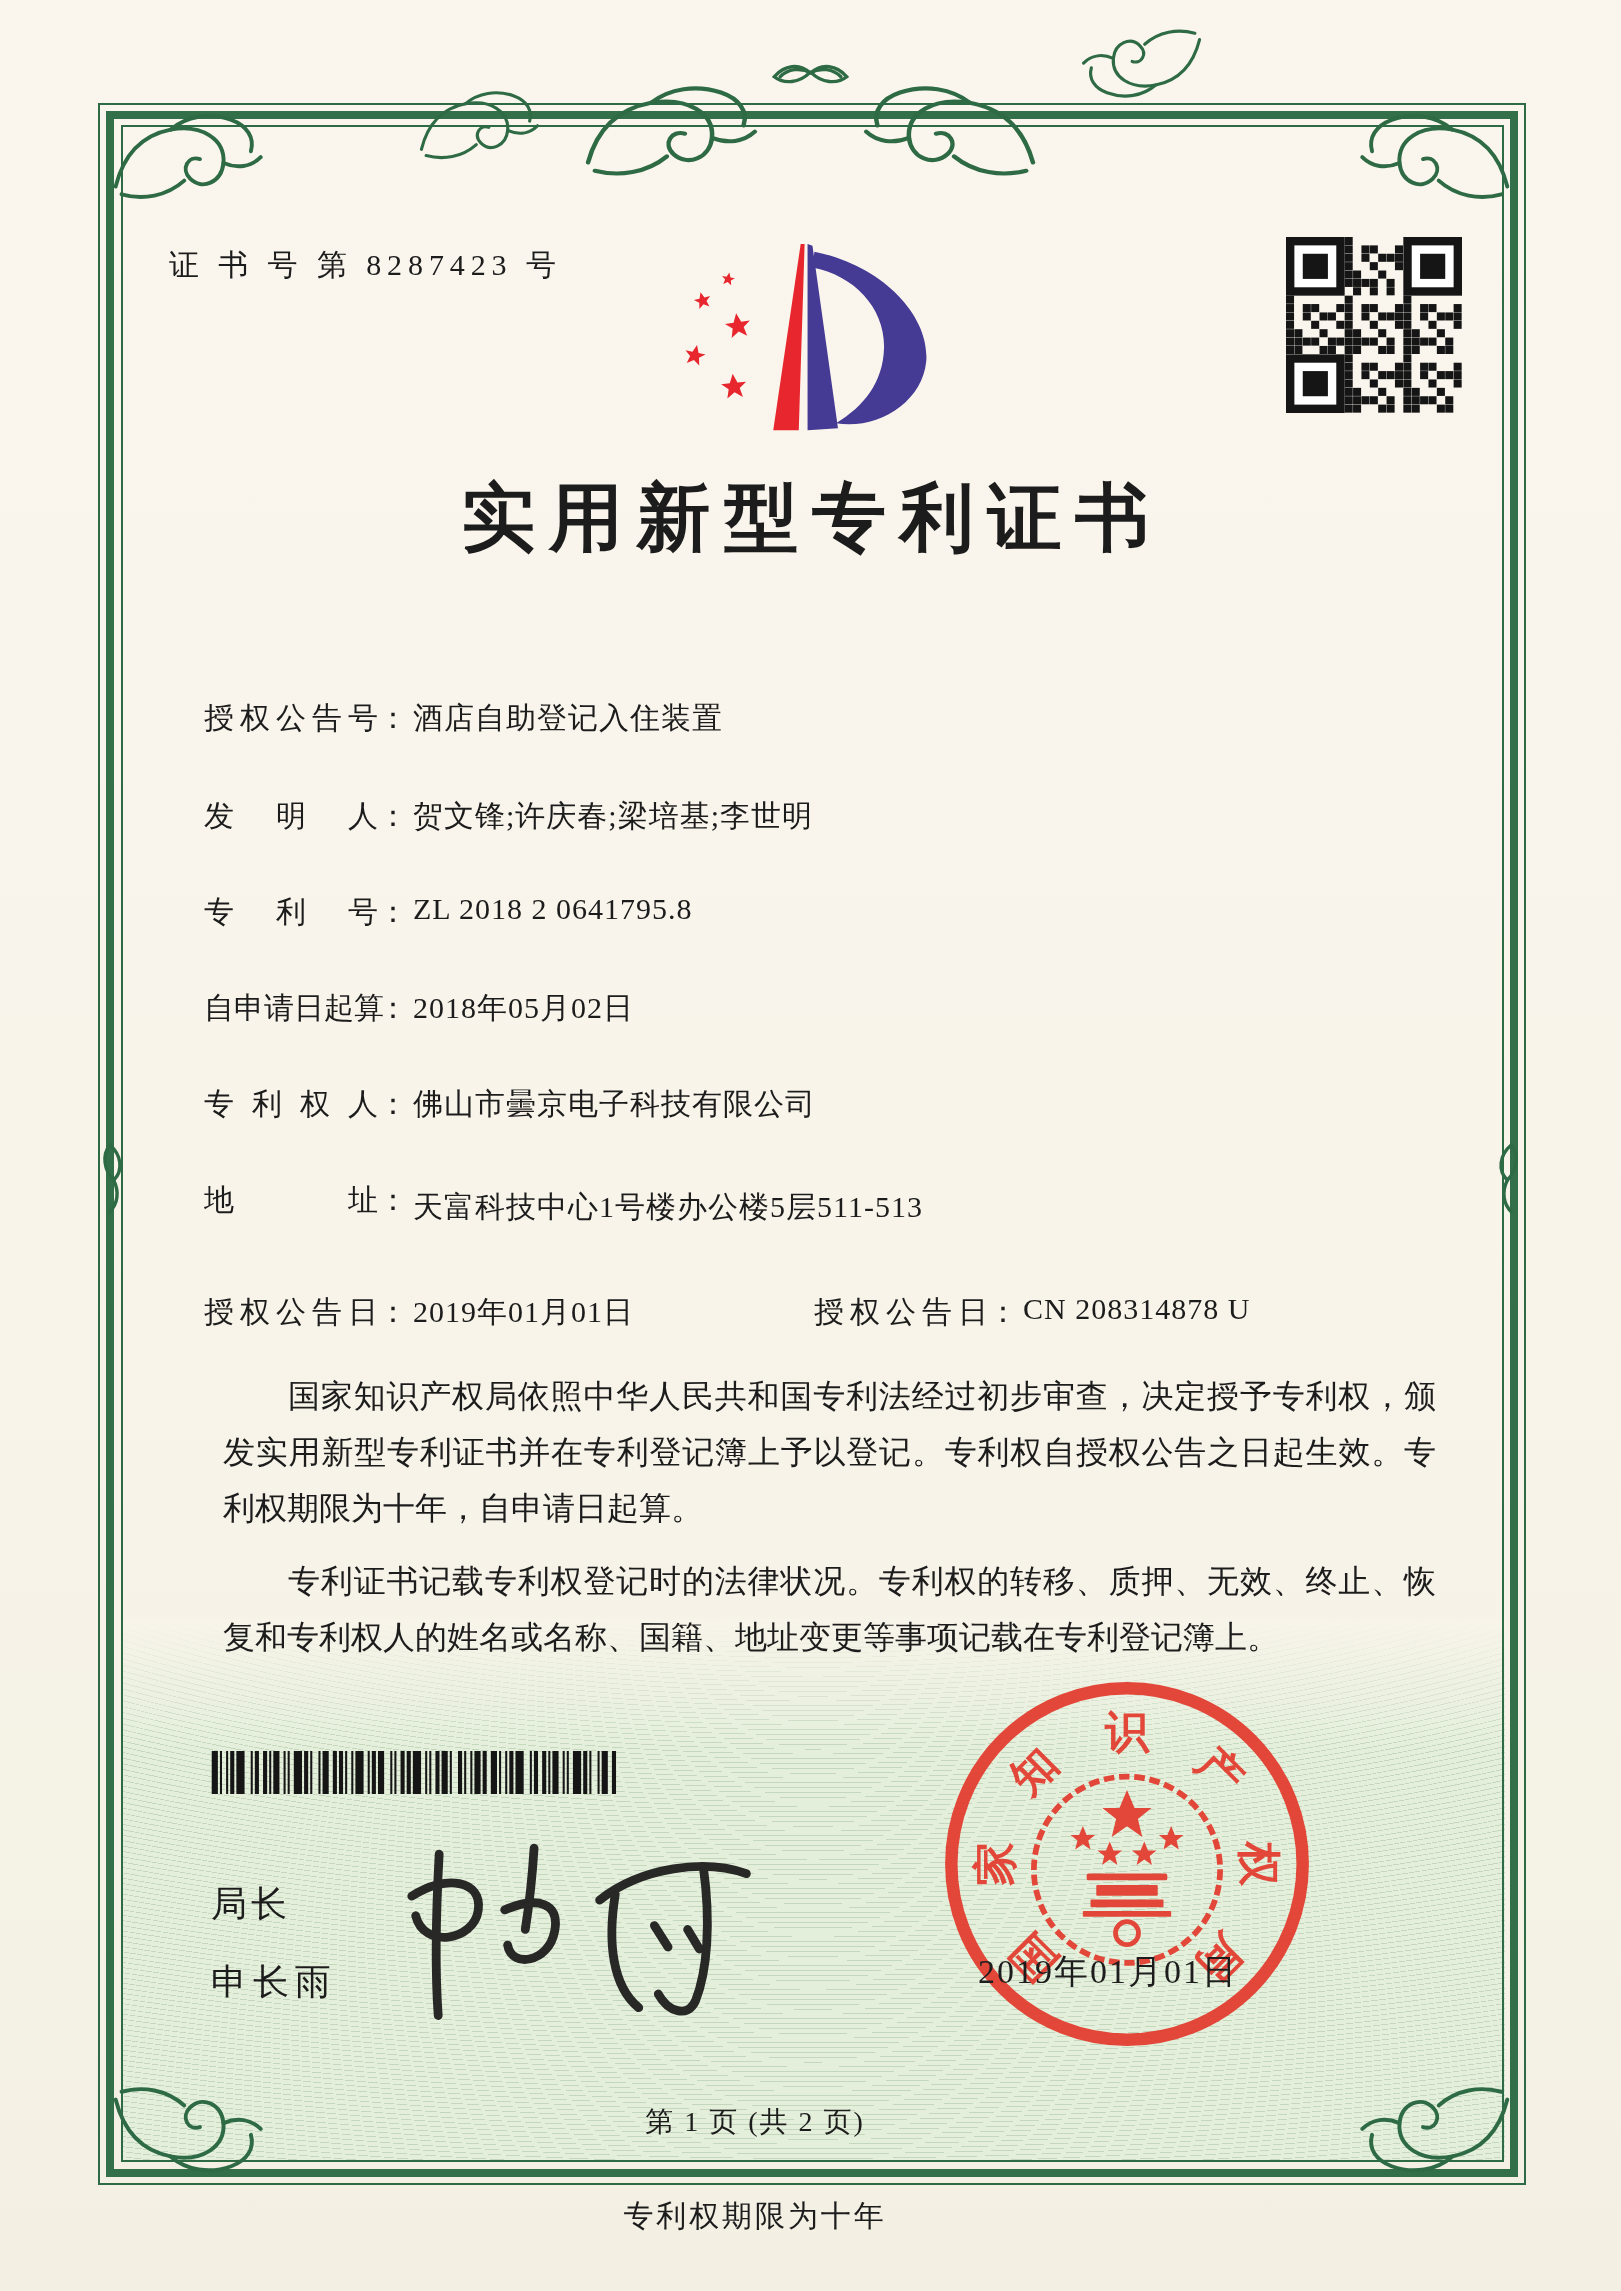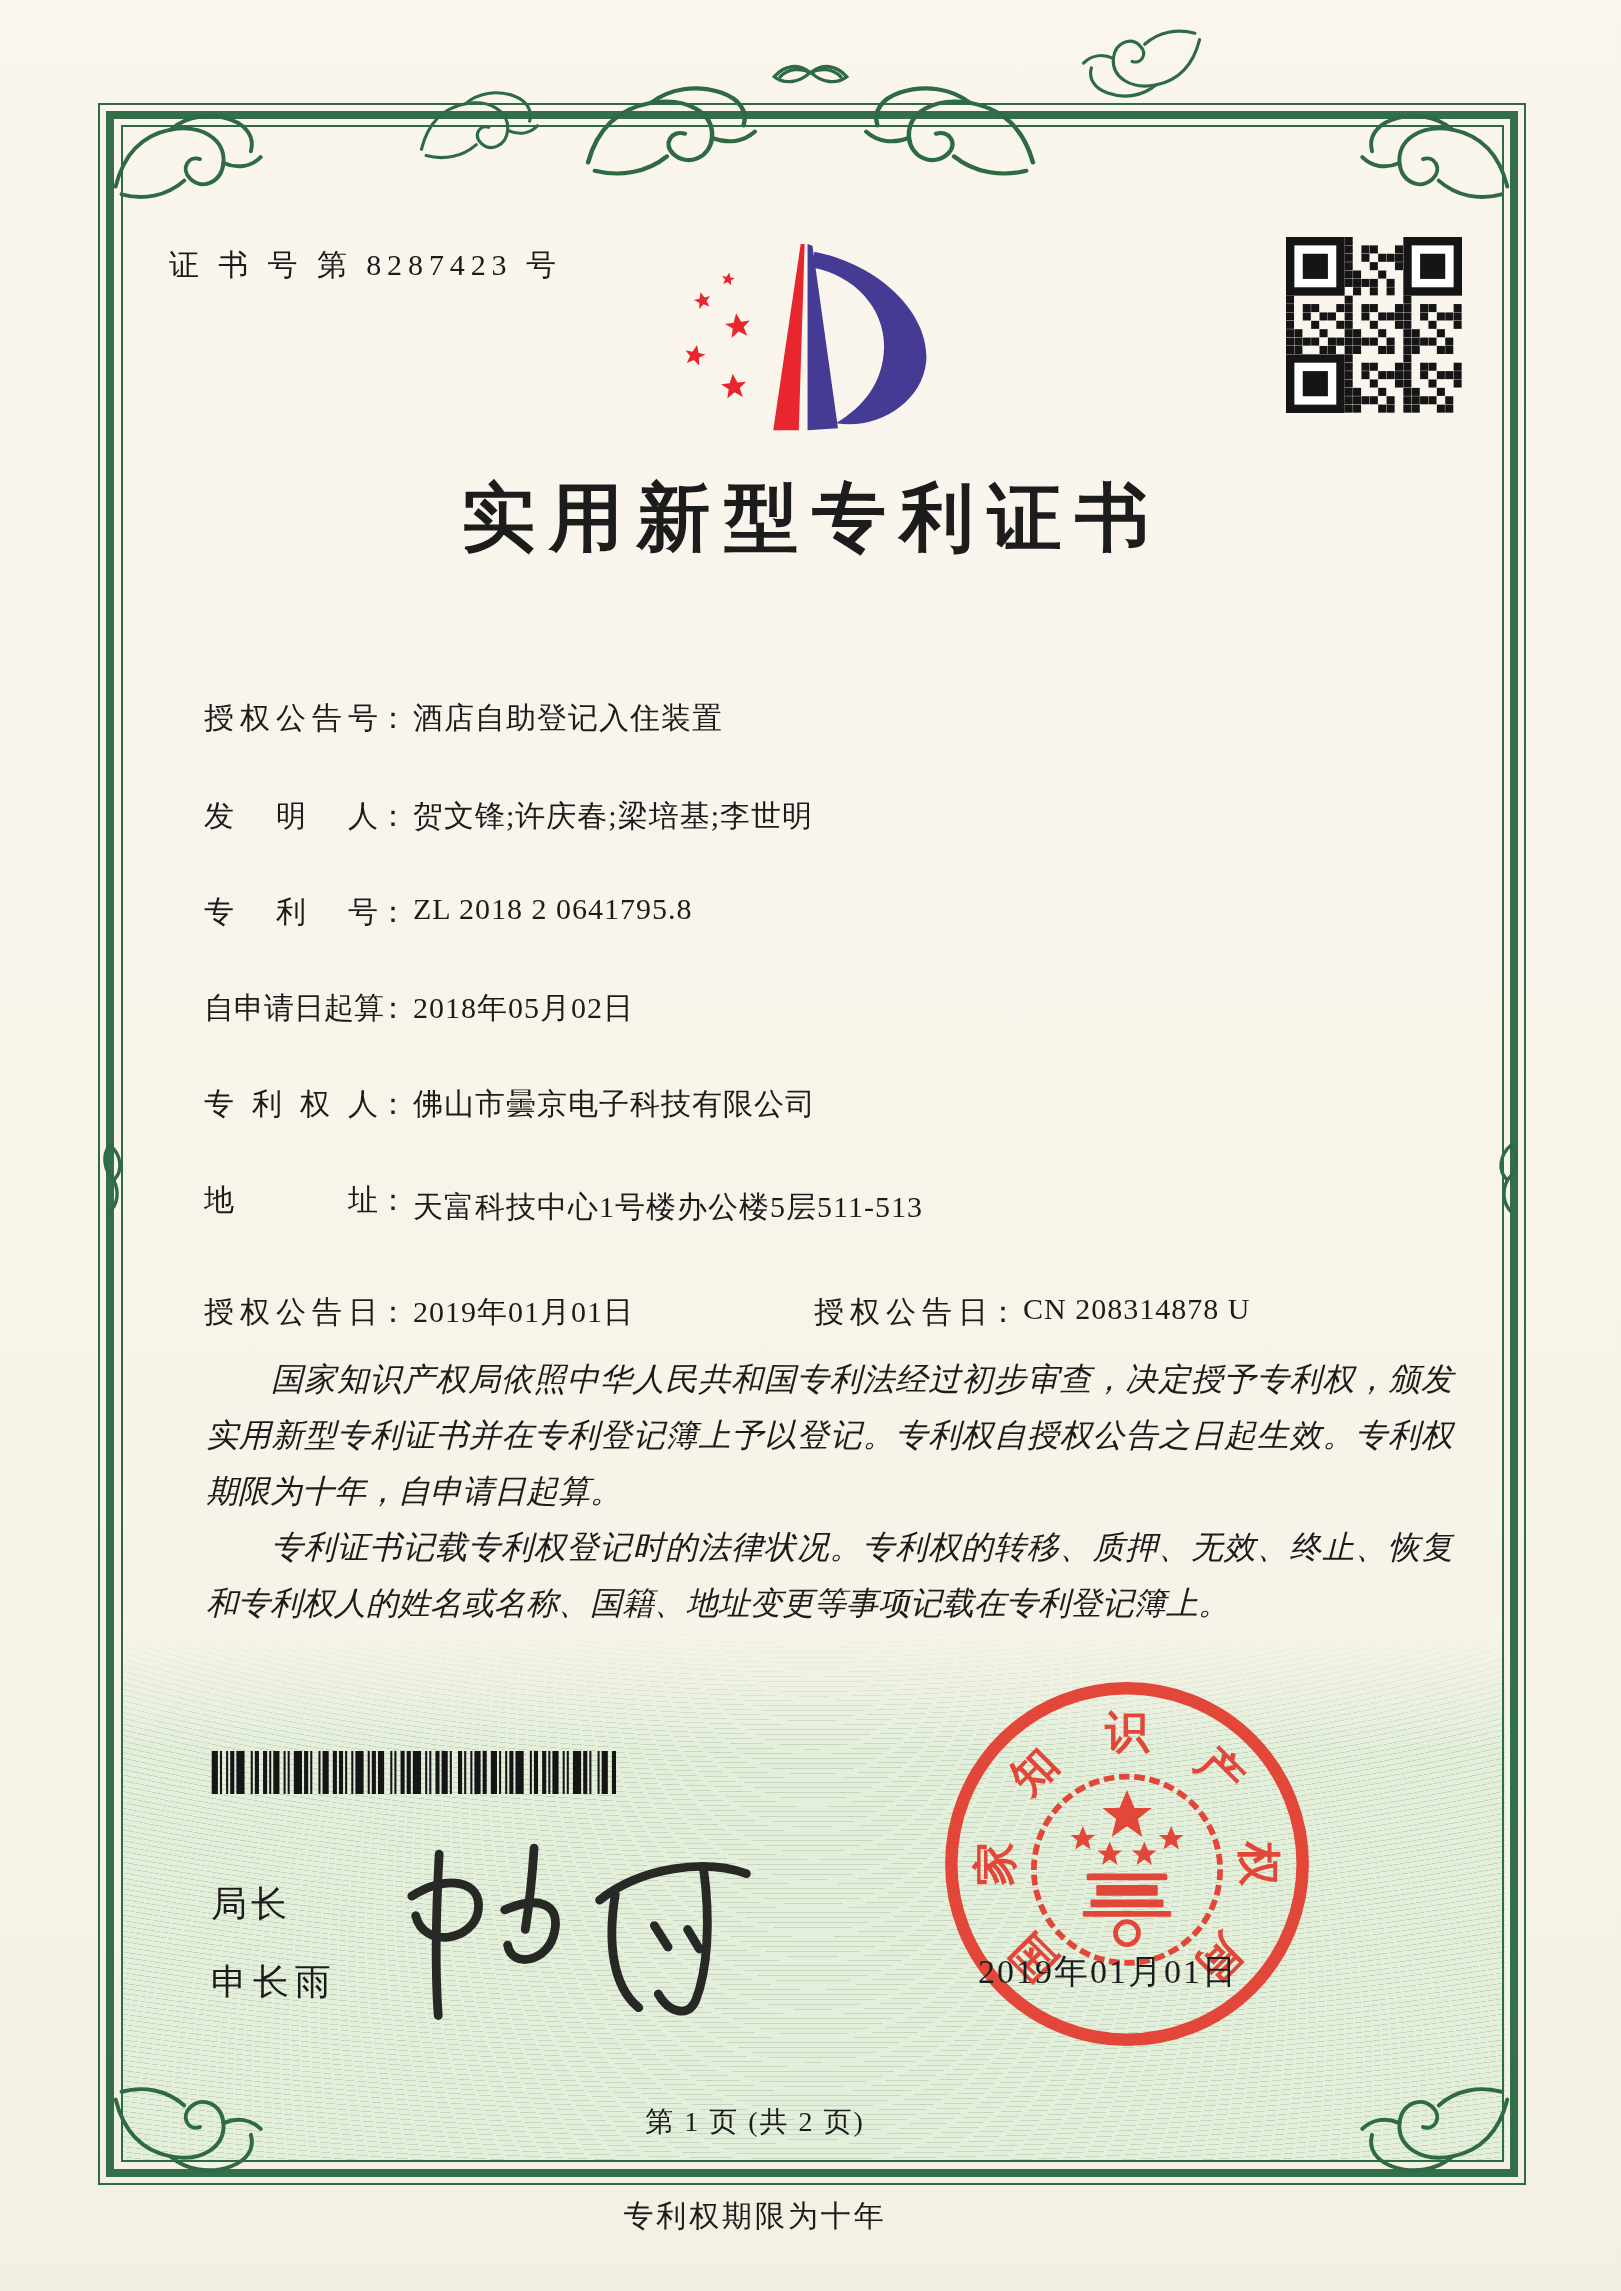--- a/index.html
+++ b/index.html
@@ -35,21 +35,21 @@
   .fields{position:absolute;left:204px;top:698px;width:1274px;font-size:30px;}
   .row{position:absolute;left:0;white-space:nowrap;}
   .r1{top:0;} .r2{top:98px;} .r3{top:194px;} .r4{top:290px;}
   .r5{top:386px;} .r6{top:482px;} .r7{top:594px;width:1274px;}
   .lbl{display:inline-block;width:174px;text-align:justify;text-align-last:justify;vertical-align:top;}
   .colon{display:inline-block;width:35px;vertical-align:top;}
   .val{display:inline-block;vertical-align:top;letter-spacing:1px;}
   .addr{line-height:53px;white-space:nowrap;}
   .grant2{position:absolute;left:610px;top:0;white-space:nowrap;}
   .body{position:absolute;left:206px;top:1351px;width:1247px;font-size:32px;line-height:56px;text-align:justify;}
-  .body p{margin:0;text-indent:65px;font-style:italic;}
+  .body p{margin:17px;text-indent:65px;}
 
   .barcode{position:absolute;left:211px;top:1751px;z-index:11;}
   .sig-title{position:absolute;left:211px;top:1880px;font-size:36px;letter-spacing:3.9px;z-index:11;}
   .sig-name{position:absolute;left:211px;top:1958px;font-size:36px;letter-spacing:5.9px;z-index:11;}
   .signature{position:absolute;left:392px;top:1815px;z-index:11;}
   .seal{position:absolute;left:935px;top:1672px;z-index:11;opacity:.93;mix-blend-mode:multiply;}
   .seal-date{position:absolute;left:951px;top:1949px;width:314px;text-align:center;
     font-size:34px;letter-spacing:2px;z-index:12;color:#1d1d1d;}
   .page-num{position:absolute;left:461px;top:2103px;width:588px;text-align:center;
     font-size:28px;letter-spacing:2px;z-index:11;}

